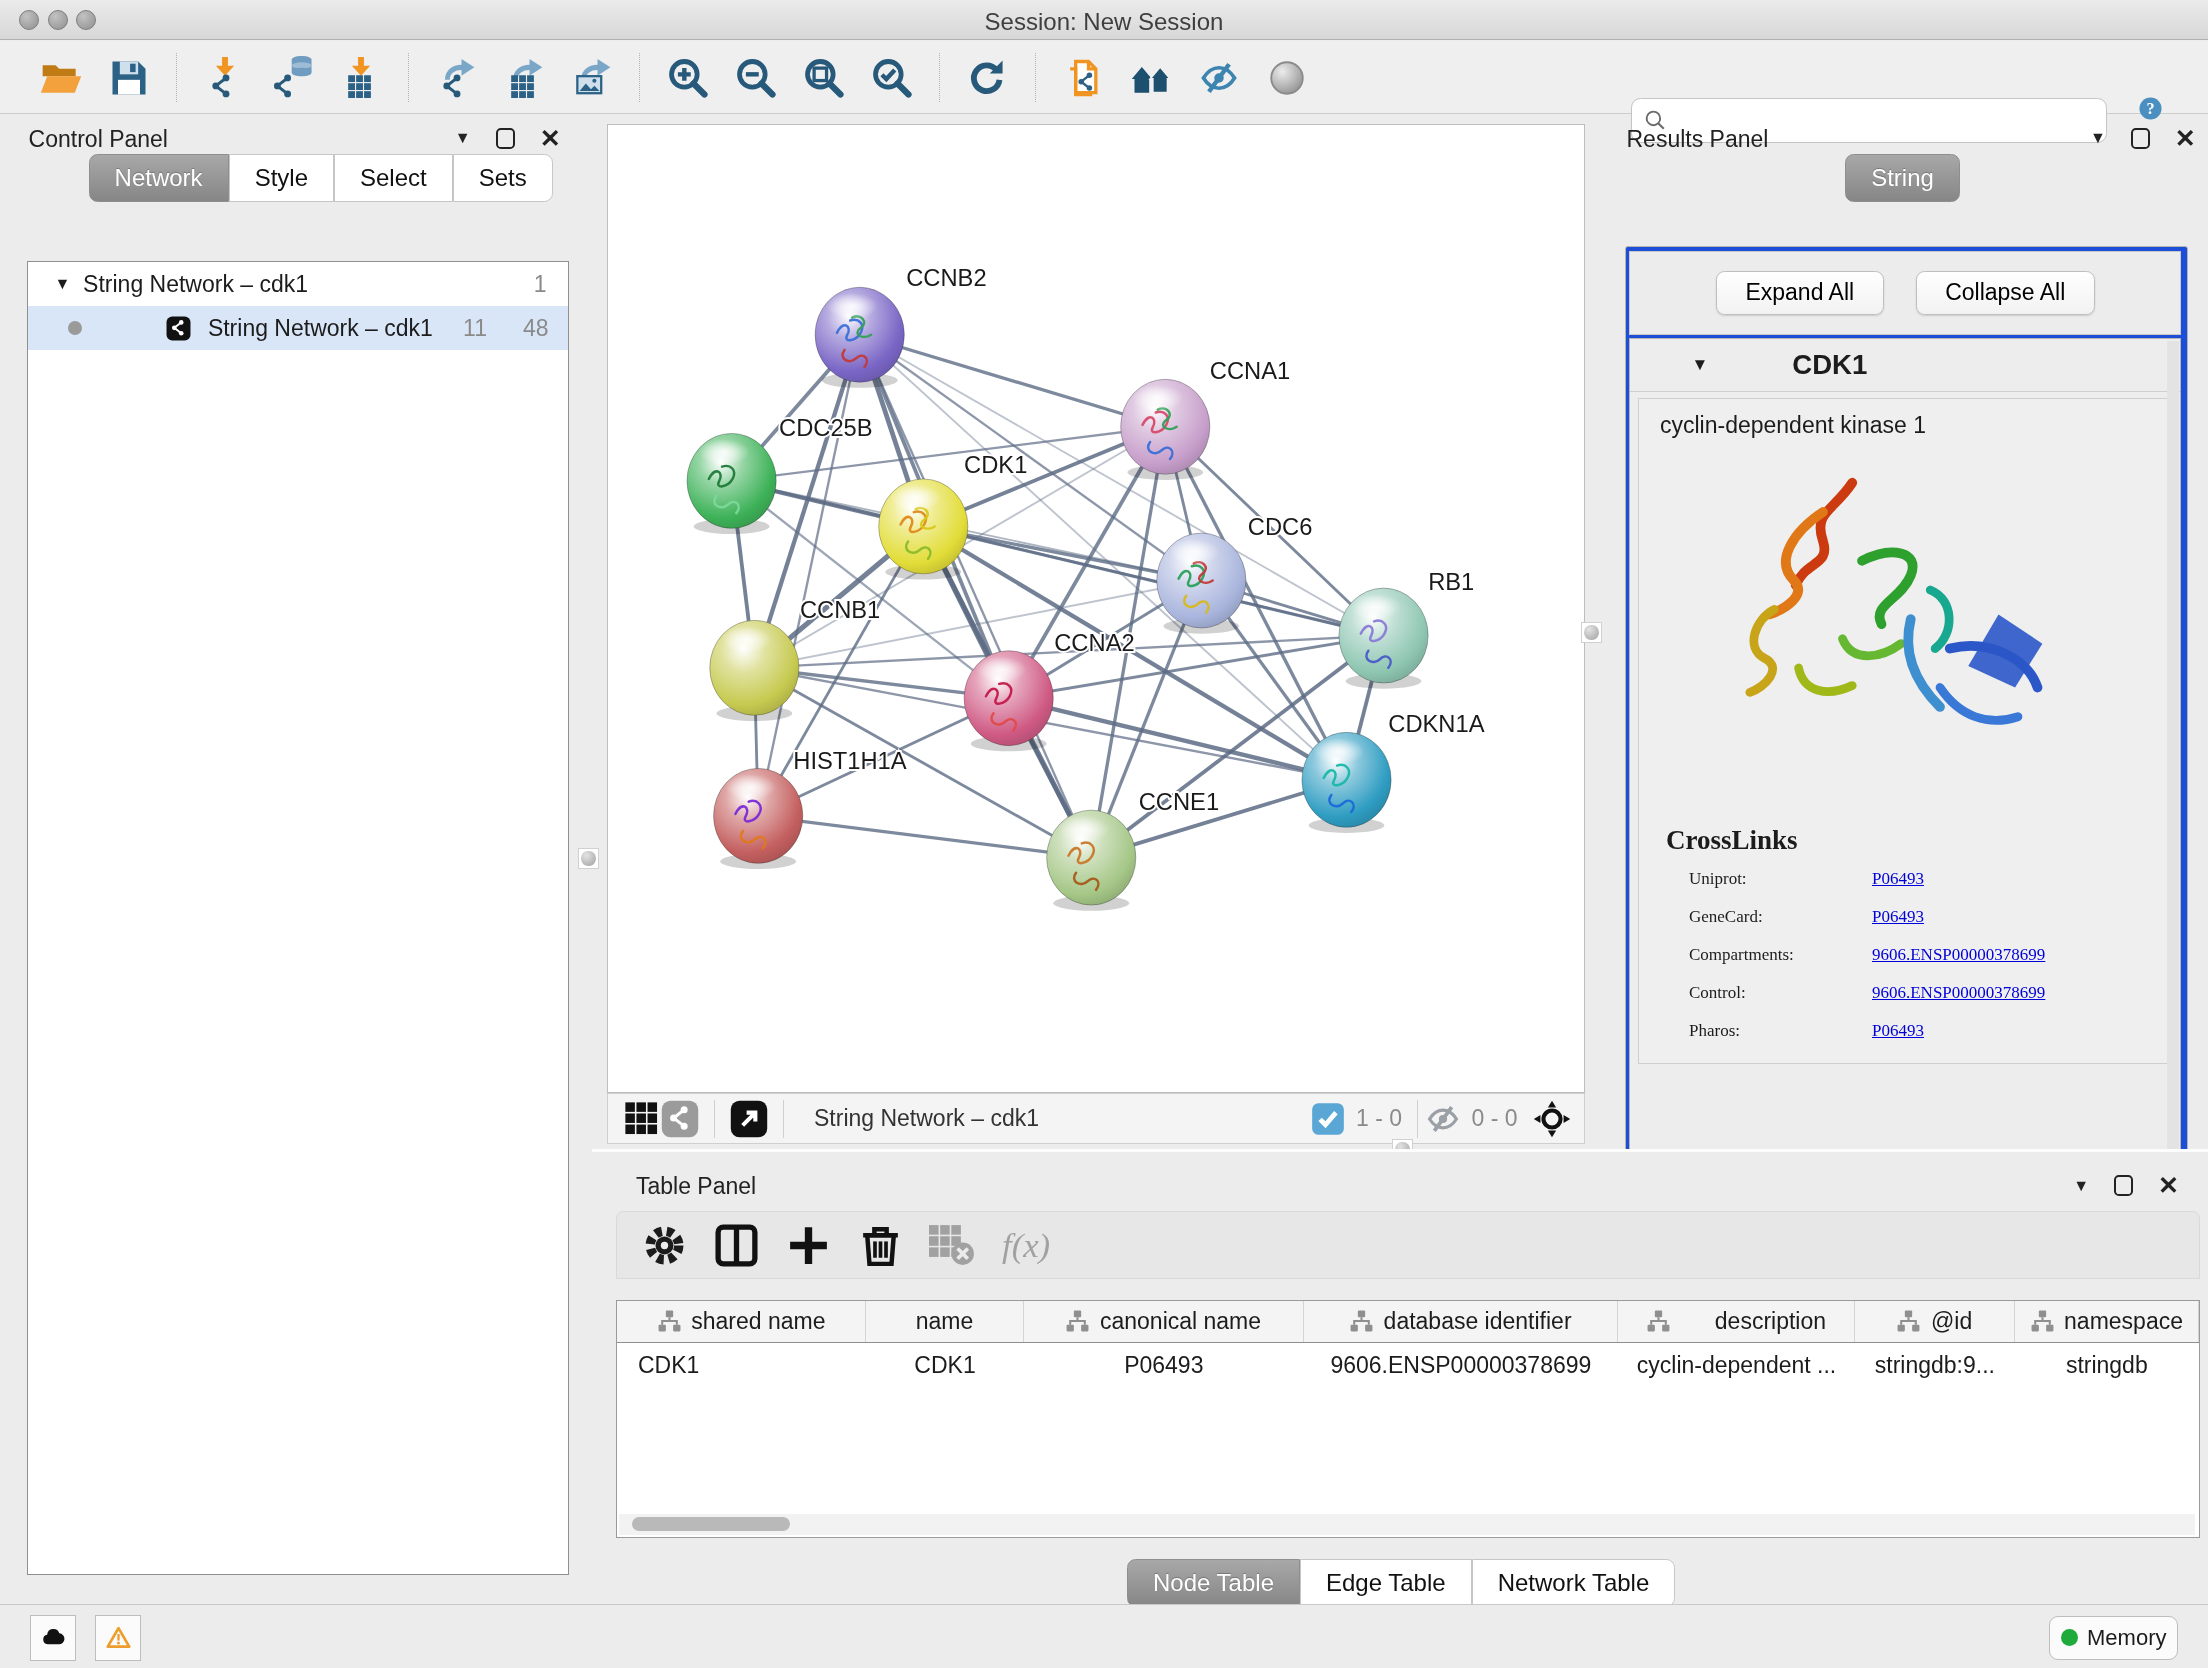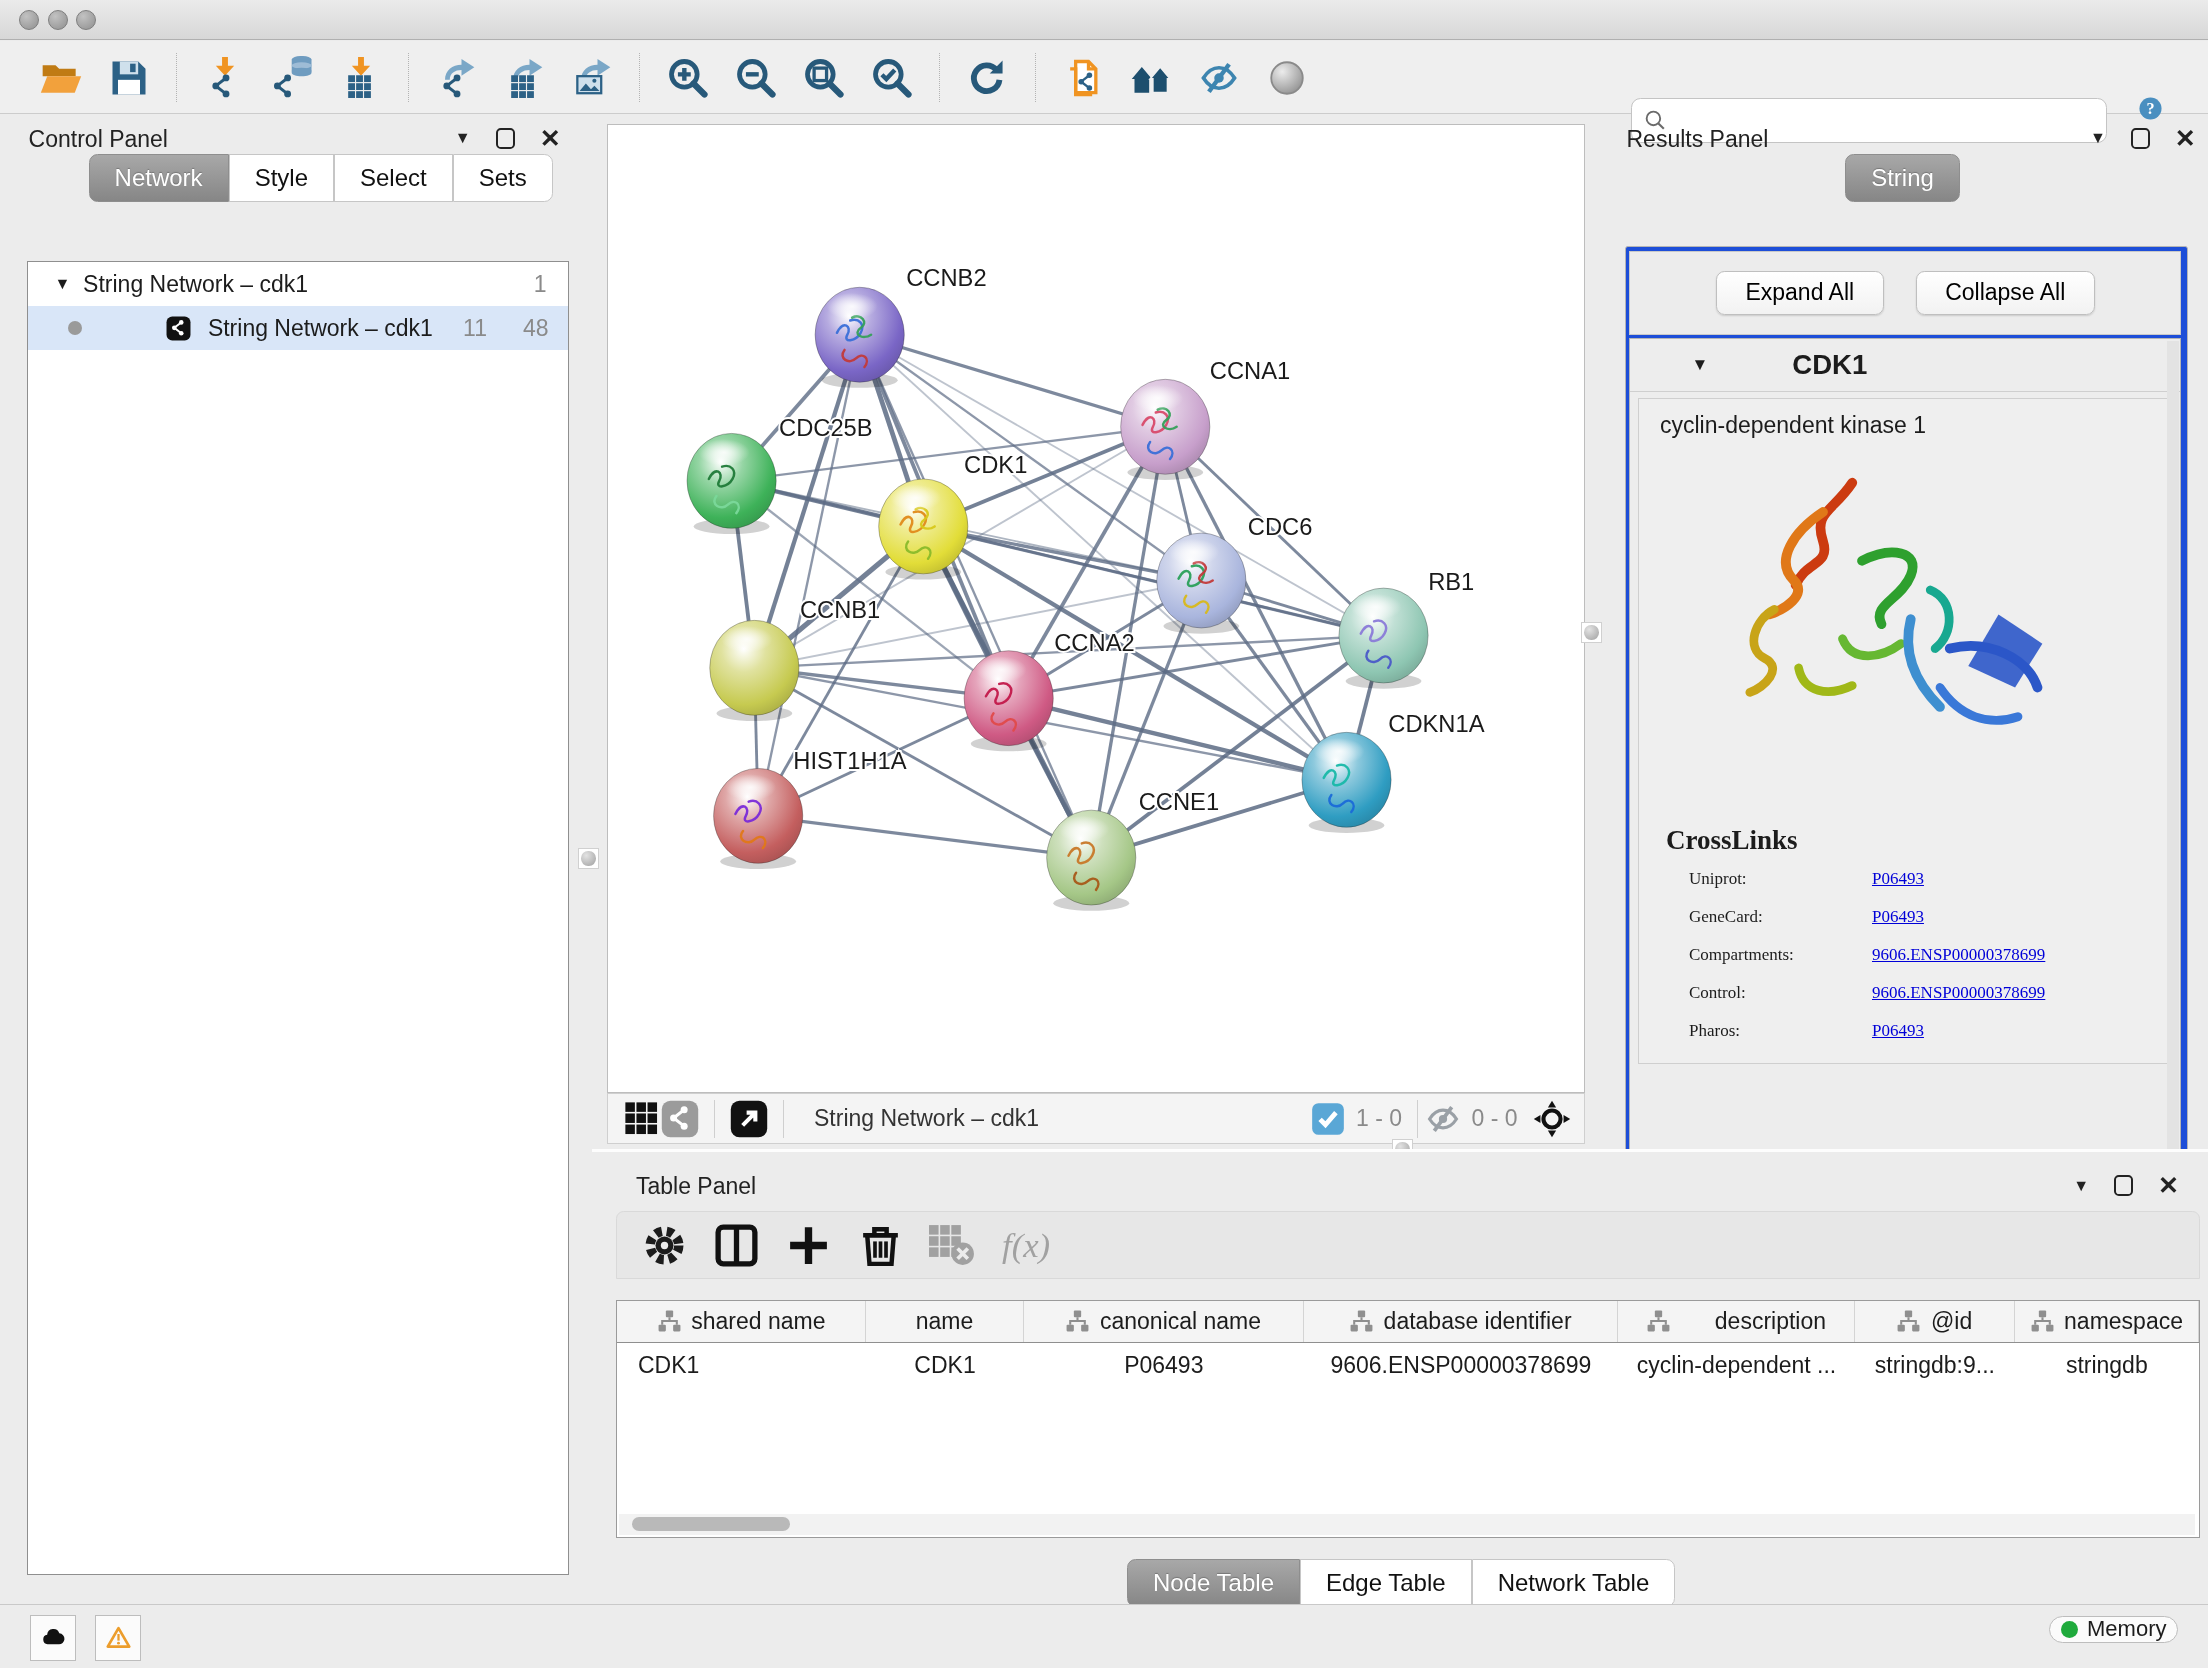--- a/index.html
+++ b/index.html
@@ -126,32 +126,33 @@
   #tp-hscroll { position:absolute; left:1.9px; bottom:1.9px; width:1576px; height:21px; background:#f2f2f2; }
   #tp-hscroll i { position:absolute; left:13.3px; top:2.9px; width:158px; height:14.3px; border-radius:7.6px; background:#b9b9b9; }
   #tp-tabs { position:absolute; left:535px; top:407px; }
 
   
   #footer { position:absolute; left:0; top:1604px; width:2208px; height:65px;
     background:#ececec; border-top:1px solid #c9c9c9; }
   .foot-btn { position:absolute; top:9.5px; width:46px; height:46px; background:#fbfbfb;
     border:1px solid #bdbdbd; display:flex; align-items:center; justify-content:center; }
   .foot-btn svg { width:32px; height:32px; }
-  #memory-btn { position:absolute; left:2049px; top:10.5px; width:129px; height:27px; background:#fbfbfb;
-    border:1px solid #bdbdbd; border-radius:14px; display:flex; align-items:center; justify-content:center; gap:9.5px; }
+  #memory-btn { position:absolute; left:2049px; top:10.5px; width:129px; height:44px; background:#fbfbfb;
+    border:1px solid #bdbdbd; border-radius:9px; display:flex; align-items:center; justify-content:center; gap:9.5px; }
   #memory-btn i { width:17px; height:17px; border-radius:50%; background:#1faa3c; display:block; }
   #memory-btn span { font-size:22px; }
 </style>
 </head>
 <body>
 
 <div id="titlebar">
   <span class="traffic" style="left:19px"></span>
   <span class="traffic" style="left:48px"></span>
   <span class="traffic" style="left:76px"></span>
+  <div id="win-title">Session: New Session</div>
 </div>
 
 <div id="toolbar">
   <div id="toolbar-groups">
       <div class="tb-btn">
         <span style="width:44px;height:44px;display:inline-block"><svg viewBox="0 0 24 24" style="width:100%;height:100%">
             <path d="M2 5h7l2 2h9v4H2z" fill="#c07b14"></path>
             <path d="M1 20l3.5-9H23l-3.5 9z" fill="#f2a13c"></path>
           </svg></span>
       </div>

